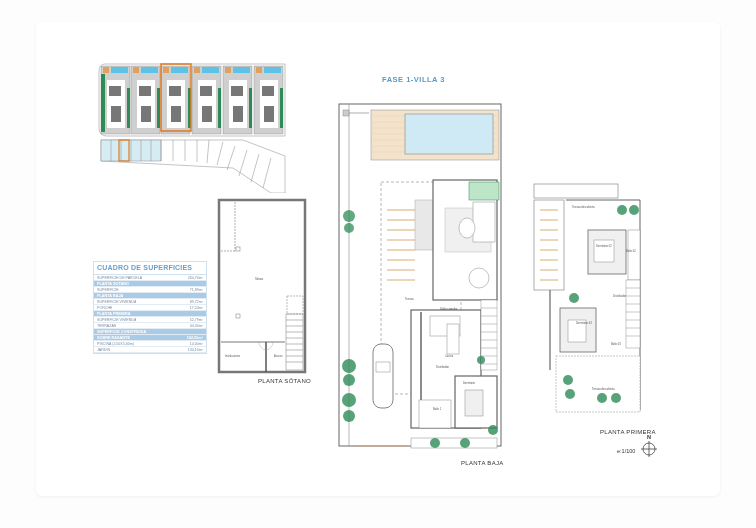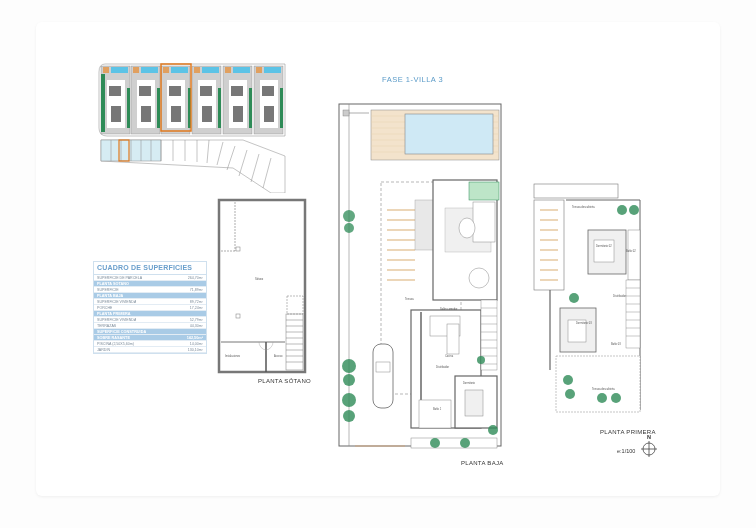--- a/index.html
+++ b/index.html
@@ -4,21 +4,21 @@
 <style>
   * { box-sizing: border-box; margin: 0; padding: 0; }
   html, body { width: 756px; height: 528px; background: #fdfdfd; font-family: "Liberation Sans", sans-serif; overflow: hidden; }
   .sheet {
     position: absolute; left: 36px; top: 22px; width: 684px; height: 474px;
     background: #ffffff; border-radius: 6px;
     box-shadow: 0 1px 3px rgba(0,0,0,0.06);
   }
   .abs { position: absolute; }
   .title-fase {
-    position: absolute; left: 382px; top: 75px; font-size: 7.5px; font-weight: normal;
+    position: absolute; left: 382px; top: 75px; font-size: 7.5px; font-weight: bold;
     color: #5b9bc8; letter-spacing: 0.5px; white-space: nowrap;
   }
   .plan-label { position: absolute; font-size: 6px; color: #333; letter-spacing: 0.3px; white-space: nowrap; }
   .scale { position: absolute; font-size: 5.5px; color: #333; white-space: nowrap; }
 
   
   .surf { position: absolute; left: 93px; top: 261px; width: 114px; border: 1px solid #cfe0ee; background: #fff; }
   .surf-title { font-size: 7px; font-weight: bold; color: #6a9fcc; padding: 2px 3px 3px; border-bottom: 1px solid #cfe0ee; letter-spacing: 0.2px; }
   .surf-row { display: flex; justify-content: space-between; font-size: 3.6px; color: #7a8a99; padding: 0.6px 3px; border-bottom: 1px solid #e3ecf4; height: 6px; align-items: center; }
   .surf-row.section { background: #a9cbe6; color: #ffffff; font-weight: bold; font-size: 3.8px; }

